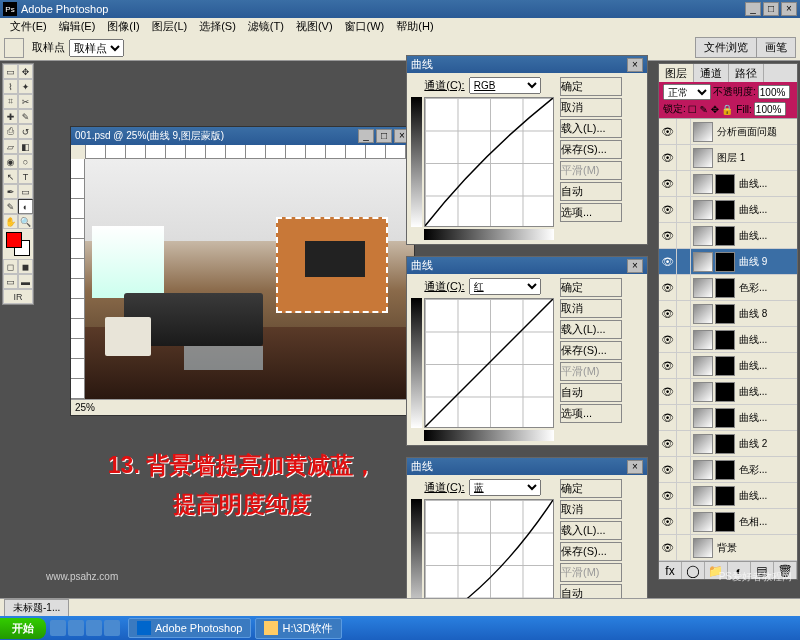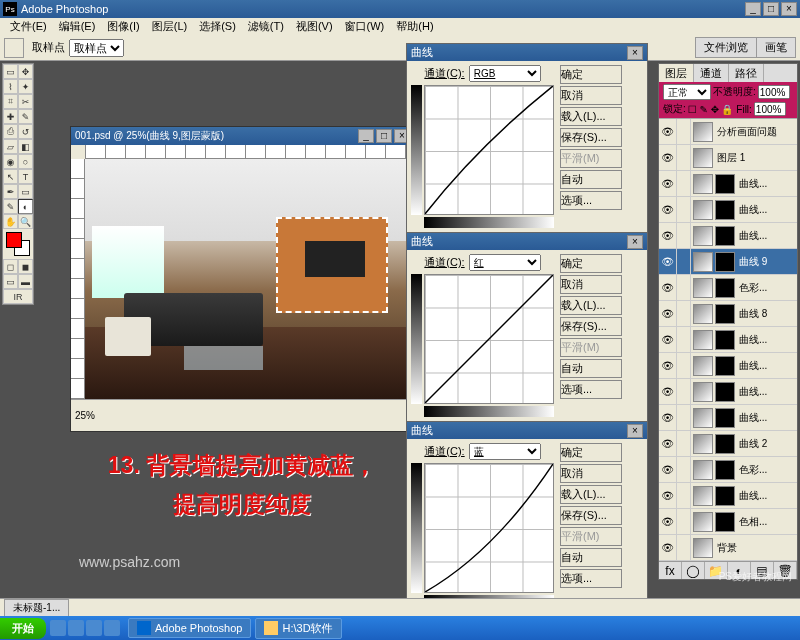--- a/index.html
+++ b/index.html
@@ -50,21 +50,21 @@
 .canvas .tv { position:absolute; right:15%; top:34%; width:18%; height:15%; background:#222; }
 .canvas .sofa { position:absolute; left:12%; bottom:22%; width:42%; height:22%; background:linear-gradient(#3a3a3a,#1a1a1a); border-radius:3px; }
 .canvas .sofa2 { position:absolute; left:6%; bottom:18%; width:14%; height:16%; background:#e8e4d8; border-radius:2px; }
 .canvas .table { position:absolute; left:30%; bottom:12%; width:24%; height:10%; background:rgba(180,200,210,0.6); }
 
 
 .anno { position: absolute; left: 72px; top: 385px; width: 340px; text-align: center; color: #e01010; font-size: 23px; font-weight: bold; font-family: "SimSun"; text-shadow: 1px 1px 0 #fff; line-height: 1.7; }
 
 
 .curves-stack { position: absolute; left: 406px; top: -18px; width: 242px; }
-.curves { background: #ece9d8; border: 1px solid #666; margin-bottom: -1px; }
+.curves { background: #ece9d8; border: 1px solid #666; margin-bottom: -1px; margin-top: 12px; }
 .curves .title { height: 17px; background: linear-gradient(#3a6ea5,#2a5a95); color: #fff; padding: 1px 4px; font-size: 11px; display:flex; align-items:center; }
 .curves .title .spacer { flex:1; }
 .curves .body { display: flex; padding: 4px; }
 .curves .left { display:flex; flex-direction:column; align-items:center; }
 .curves .chanrow { display:flex; align-items:center; margin-bottom:3px; font-size:11px;text-decoration:underline; }
 .curves select { font-size: 10px; height: 17px; width: 72px; margin-left: 4px; }
 .curves .graph-wrap { display:flex; }
 .curves .vgrad { width: 11px; height: 130px; background: linear-gradient(#000,#fff); margin-right: 2px; }
 .curves .graph { width: 130px; height: 130px; background: #fff; border: 1px solid #888; position: relative; }
 .curves .graph::before { content:""; position:absolute; inset:0; background-image: linear-gradient(#bbb 1px,transparent 1px),linear-gradient(90deg,#bbb 1px,transparent 1px); background-size: 32.5px 32.5px; }
@@ -94,32 +94,32 @@
 .layers .eye { width: 18px; text-align: center; border-right: 1px solid #ccc; height:100%; display:flex; align-items:center; justify-content:center; }
 .layers .link { width: 14px; border-right: 1px solid #ccc; height:100%; }
 .layers .thumb { width: 20px; height: 20px; background: #fff; border: 1px solid #888; margin: 0 2px; background-image: linear-gradient(135deg,#888,#fff); }
 .layers .mask { width: 20px; height: 20px; background: #000; border: 1px solid #888; margin-right: 2px; position:relative; }
 .layers .lname { flex: 1; padding-left: 2px; overflow: hidden; white-space: nowrap; }
 .layers .bottom { display:flex; height:18px; border-top:1px solid #999; background:#ddd; }
 .layers .bottom .ib { flex:1; border-right:1px solid #aaa; display:flex; align-items:center; justify-content:center; font-size:12px; }
 
 
 .wm1 { position: absolute; right: 8px; bottom: 32px; color: #fff; font-size: 10px; opacity: 0.7; }
-.wm2 { position: absolute; left: 46px; bottom: 46px; color: #fff; font-size: 14px; opacity: 0.7; margin-left: 33px; }
+.wm2 { position: absolute; left: 46px; bottom: 34px; color: #fff; font-size: 10px; opacity: 0.7; }
 
 
 .taskbar { position: absolute; bottom: 0; left: 0; right: 0; height: 24px; background: linear-gradient(#2a80e0,#1a60c0); display: flex; align-items: center; font-size: 11px; color: #fff; }
 .taskbar .start { background: linear-gradient(#3c0,#290); padding: 3px 12px; border-radius: 0 8px 8px 0; font-weight: bold; }
 .taskbar .tbtn { background: #3a7ac0; border: 1px solid #5a9ae0; padding: 2px 8px; margin-left: 4px; border-radius: 2px; display:flex; align-items:center; gap:4px; }
 .taskbar .tbtn .ti { width:14px; height:14px; background:#06c; }
 .taskbar .ql { display:flex; gap:2px; margin:0 4px; }
 .taskbar .ql .qi { width:16px; height:16px; background:#4a8ad0; border-radius:2px; }
 
 
-.docstatus { height: 32px; background: #ece9d8; border-top: 1px solid #999; display:flex; align-items:center; font-size:10px; padding:0 4px; color:#000; }
+.docstatus { height: 16px; background: #ece9d8; border-top: 1px solid #999; display:flex; align-items:center; font-size:10px; padding:0 4px; color:#000; }
 
 
 .appstrip { position:absolute; left:0; right:0; bottom:0; height:18px; background:#ece9d8; border-top:1px solid #999; display:flex; align-items:center; font-size:10px; padding:0 4px; color:#000; }
 .appstrip .tab { background:#ddd; border:1px solid #999; padding:1px 8px; }
 </style>
 </head>
 <body>
 
 <div class="titlebar">
   <div class="ps-icon">Ps</div>

